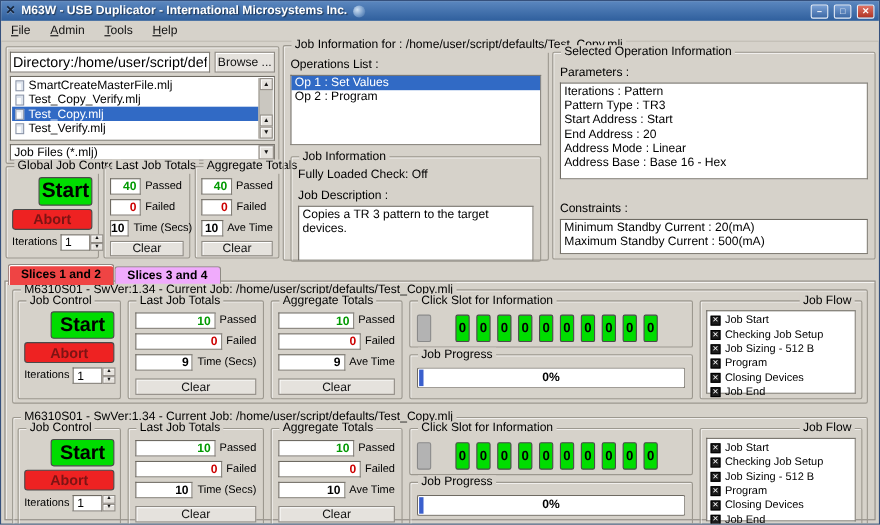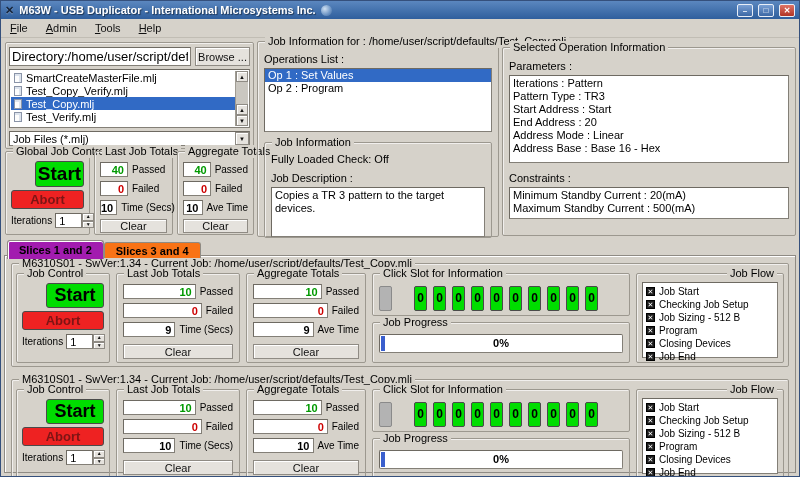--- a/index.html
+++ b/index.html
@@ -98,28 +98,28 @@
   .ops-row { height:13px; padding:0 0 0 3px; line-height:13px; }
   .ops-row.selected { background:#316ac5; color:#fff; }
   .jobinner-grp { margin-top:10px; height:96px; padding:10px 6px 6px; }
   .desc-label { font-size:11px; margin:7px 0 3px; }
   .desc-box { height:50px; padding:1px 3px; line-height:13px; }
 
   
   .selop-grp { position:absolute; left:501px; top:8px; width:294px; height:189px; padding:12px 6px 6px; }
   .info-box { padding:1px 3px; line-height:13px; }
   .params-box { height:88px; }
-  .constraints-label { margin-top:9px; }
+  .constraints-label { margin-top:21px; }
   .constraints-box { height:32px; }
 
   
   .tabs { position:absolute; left:6px; top:201px; display:flex; z-index:2; }
   .tab { font-size:11px; font-weight:bold; padding:2px 11px 1px; border:1px solid #8f8b84;
-         border-bottom:none; border-radius:3px 3px 0 0; background:#f97316; margin-top:2px; }
-  .tab.active { background:#a21caf; margin-top:0; padding-top:3px; margin-bottom:-1px;
+         border-bottom:none; border-radius:3px 3px 0 0; background:#f0abfc; margin-top:2px; }
+  .tab.active { background:#ef4444; margin-top:0; padding-top:3px; margin-bottom:-1px;
                 box-shadow:inset 0 1px 0 #fff, inset 1px 0 0 #fff; }
   .tabpanel { position:absolute; left:3px; right:3px; top:216px; bottom:3px;
               border:1px solid #8f8b84; background:#d6d2ca;
               box-shadow:inset 1px 1px 0 #fff; padding:7px 4px 0; }
 
   
   .slice { position:relative; height:104px; margin:0 2px 12px; padding:9px 4px 3px;
            display:flex; gap:6px; }
   .slice .legend { font-size:11px; }
   .jc { width:94px; padding:9px 5px 3px; display:flex; flex-direction:column; }

